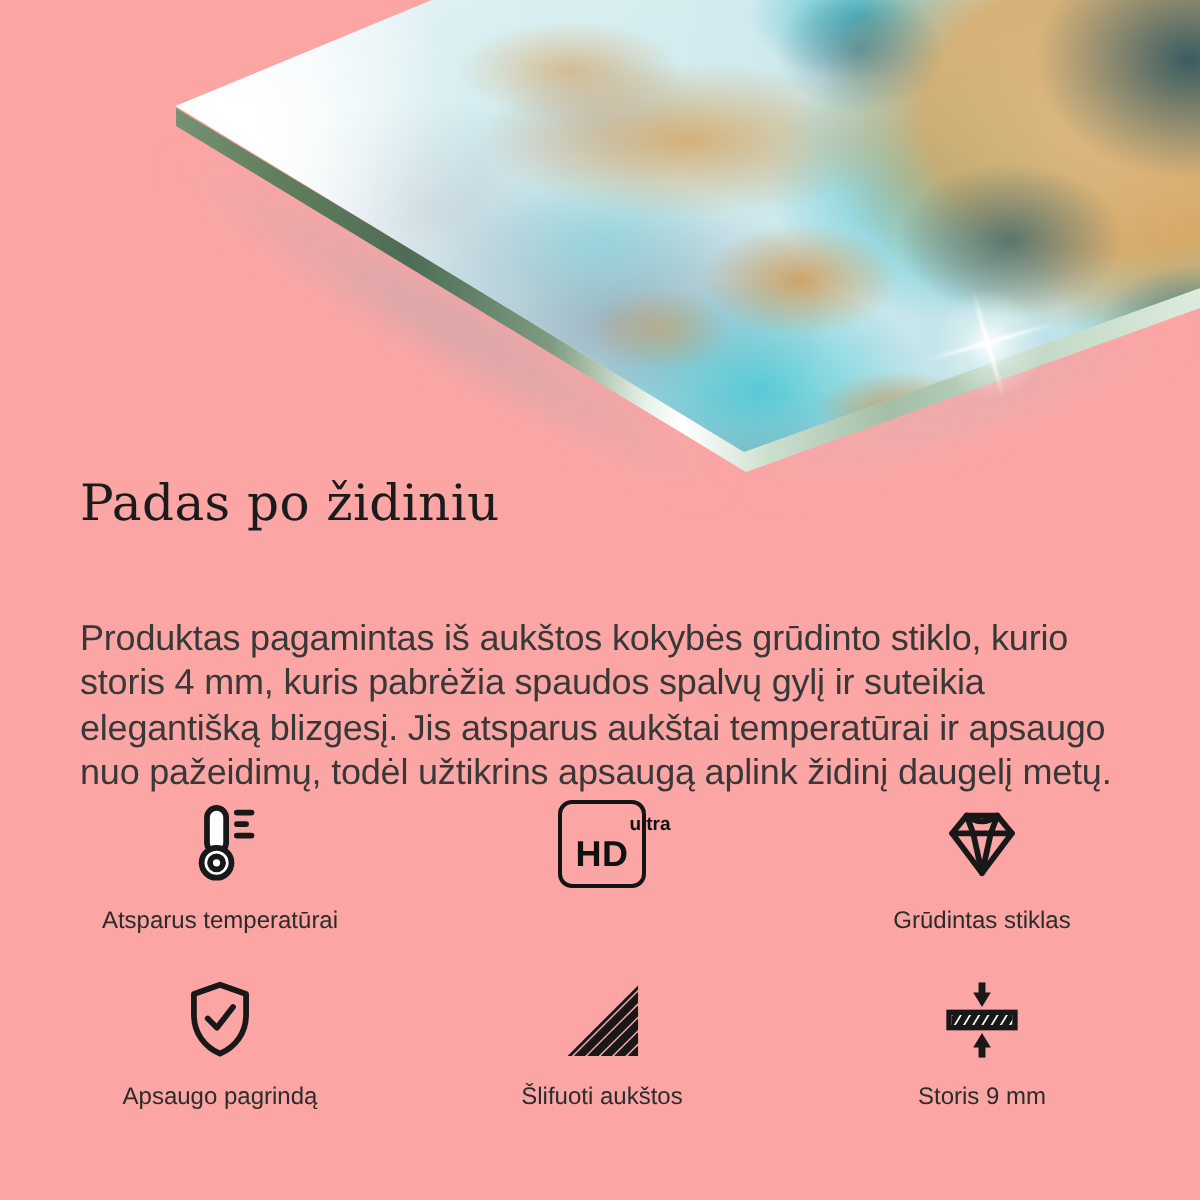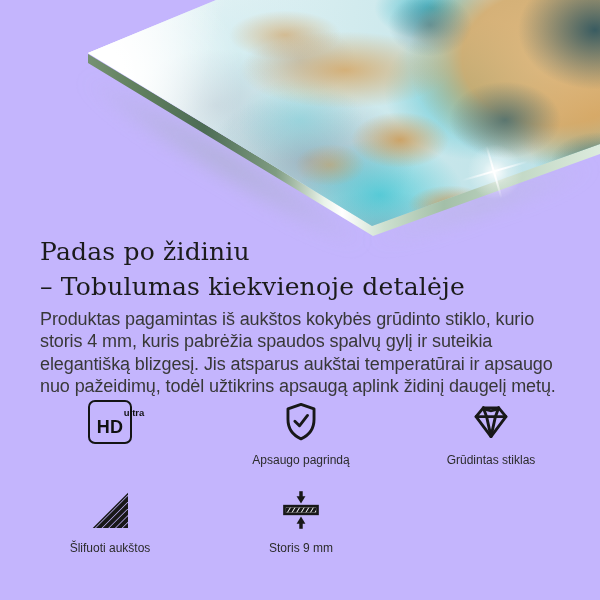--- a/index.html
+++ b/index.html
@@ -1,16 +1,16 @@
 <!DOCTYPE html>
 <html><head>
 <meta charset="utf-8">
 <style>
   html,body{margin:0;padding:0;background:#fff;}
-  .page{position:relative;width:600px;height:600px;background:#c4b5fd;overflow:hidden;
+  .page{position:relative;width:600px;height:600px;background:#fca5a5;overflow:hidden;
         font-family:"Liberation Sans",sans-serif;}
 
   
   .hero{position:absolute;top:0;left:0;width:600px;height:262px;}
   .shadow{position:absolute;border-radius:50%;filter:blur(9px);}
   .shadow-left{left:58px;top:144px;width:332px;height:36px;transform:rotate(31deg);
     background:radial-gradient(closest-side,rgba(158,172,178,.55),rgba(158,172,178,0));}
   .shadow-right{left:360px;top:192px;width:242px;height:26px;transform:rotate(-19deg);
     background:radial-gradient(closest-side,rgba(176,190,196,.42),rgba(176,190,196,0));}
 
@@ -89,57 +89,69 @@
     <div class="glass-art"></div>
     <div class="sparkle">
       <div class="glow"></div>
       <div class="ray-h"></div>
       <div class="ray-v"></div>
     </div>
   </div>
 
   <h1 class="title">
     <span>Padas po židiniu</span><br>
-    <span>– Tobulumas kiekvienoje detalėje</span>
   </h1>
 
   <p class="desc">Produktas pagamintas iš aukštos kokybės grūdinto stiklo, kurio storis 4 mm, kuris pabrėžia spau­dos spalvų gylį ir suteikia elegantišką blizgesį. Jis atsparus aukštai temperatūrai ir apsaugo nuo pažeidimų, todėl užtikrins apsaugą aplink židinį daugelį metų.</p>
 
   <div class="features">
 
+    <div class="feature">
+      <div class="icon-box">
+        <svg width="46" height="46" viewBox="0 0 24 24" stroke-linecap="round" stroke-linejoin="round">
+          <rect x="8.6" y="2.6" width="5" height="11.6" rx="2.5" fill="#fff"></rect>
+          <circle cx="11.1" cy="16.9" r="3.9" fill="#fff"></circle>
+          <circle cx="11.1" cy="16.9" r="1.7"></circle>
+          <line x1="16.4" y1="3.8" x2="20.2" y2="3.8"></line>
+          <line x1="16.4" y1="6.8" x2="18.8" y2="6.8"></line>
+          <line x1="16.4" y1="9.8" x2="20.2" y2="9.8"></line>
+        </svg>
+      </div>
+      <div class="feature-label">Atsparus temperatūrai</div>
+    </div>
 
     <div class="feature">
       <div class="icon-box">
         <div class="uhd">
           <span class="uhd-top">ultra</span>
           <span class="uhd-bottom">HD</span>
         </div>
       </div>
     </div>
 
     <div class="feature">
       <div class="icon-box">
         <svg width="46" height="46" viewBox="0 0 24 24" stroke-linecap="round" stroke-linejoin="round">
-          <path d="M12 2.8 L18.8 5.2 V10.6 C18.8 15.6 15.9 19.1 12 20.8 C8.1 19.1 5.2 15.6 5.2 10.6 V5.2 Z"></path>
-          <path d="M8.8 11.6 L11.2 14 L15.4 8.6"></path>
-        </svg>
-      </div>
-      <div class="feature-label">Apsaugo pagrindą</div>
-    </div>
-
-    <div class="feature">
-      <div class="icon-box">
-        <svg width="46" height="46" viewBox="0 0 24 24" stroke-linecap="round" stroke-linejoin="round">
           <path d="M4.2 9.2 L8 4.6 H16 L19.8 9.2 L12 19.6 Z"></path>
           <path d="M4.2 9.2 H19.8"></path>
           <path d="M8 4.6 L9.7 9.2 L12 19.6 L14.3 9.2 L16 4.6"></path>
           <path d="M8 4.6 Q12 7.6 16 4.6"></path>
         </svg>
       </div>
       <div class="feature-label">Grūdintas stiklas</div>
+    </div>
+
+    <div class="feature">
+      <div class="icon-box">
+        <svg width="46" height="46" viewBox="0 0 24 24" stroke-linecap="round" stroke-linejoin="round">
+          <path d="M12 2.8 L18.8 5.2 V10.6 C18.8 15.6 15.9 19.1 12 20.8 C8.1 19.1 5.2 15.6 5.2 10.6 V5.2 Z"></path>
+          <path d="M8.8 11.6 L11.2 14 L15.4 8.6"></path>
+        </svg>
+      </div>
+      <div class="feature-label">Apsaugo pagrindą</div>
     </div>
 
     <div class="feature">
       <div class="icon-box">
         <svg width="46" height="46" viewBox="0 0 24 24">
           <clipPath id="tri">
               <polygon points="3,21.4 21.4,3 21.4,21.4"></polygon>
             </clipPath>
           <g clip-path="url(#tri)" stroke-width="2.1">
             <line x1="2" y1="22" x2="22" y2="2"></line>

